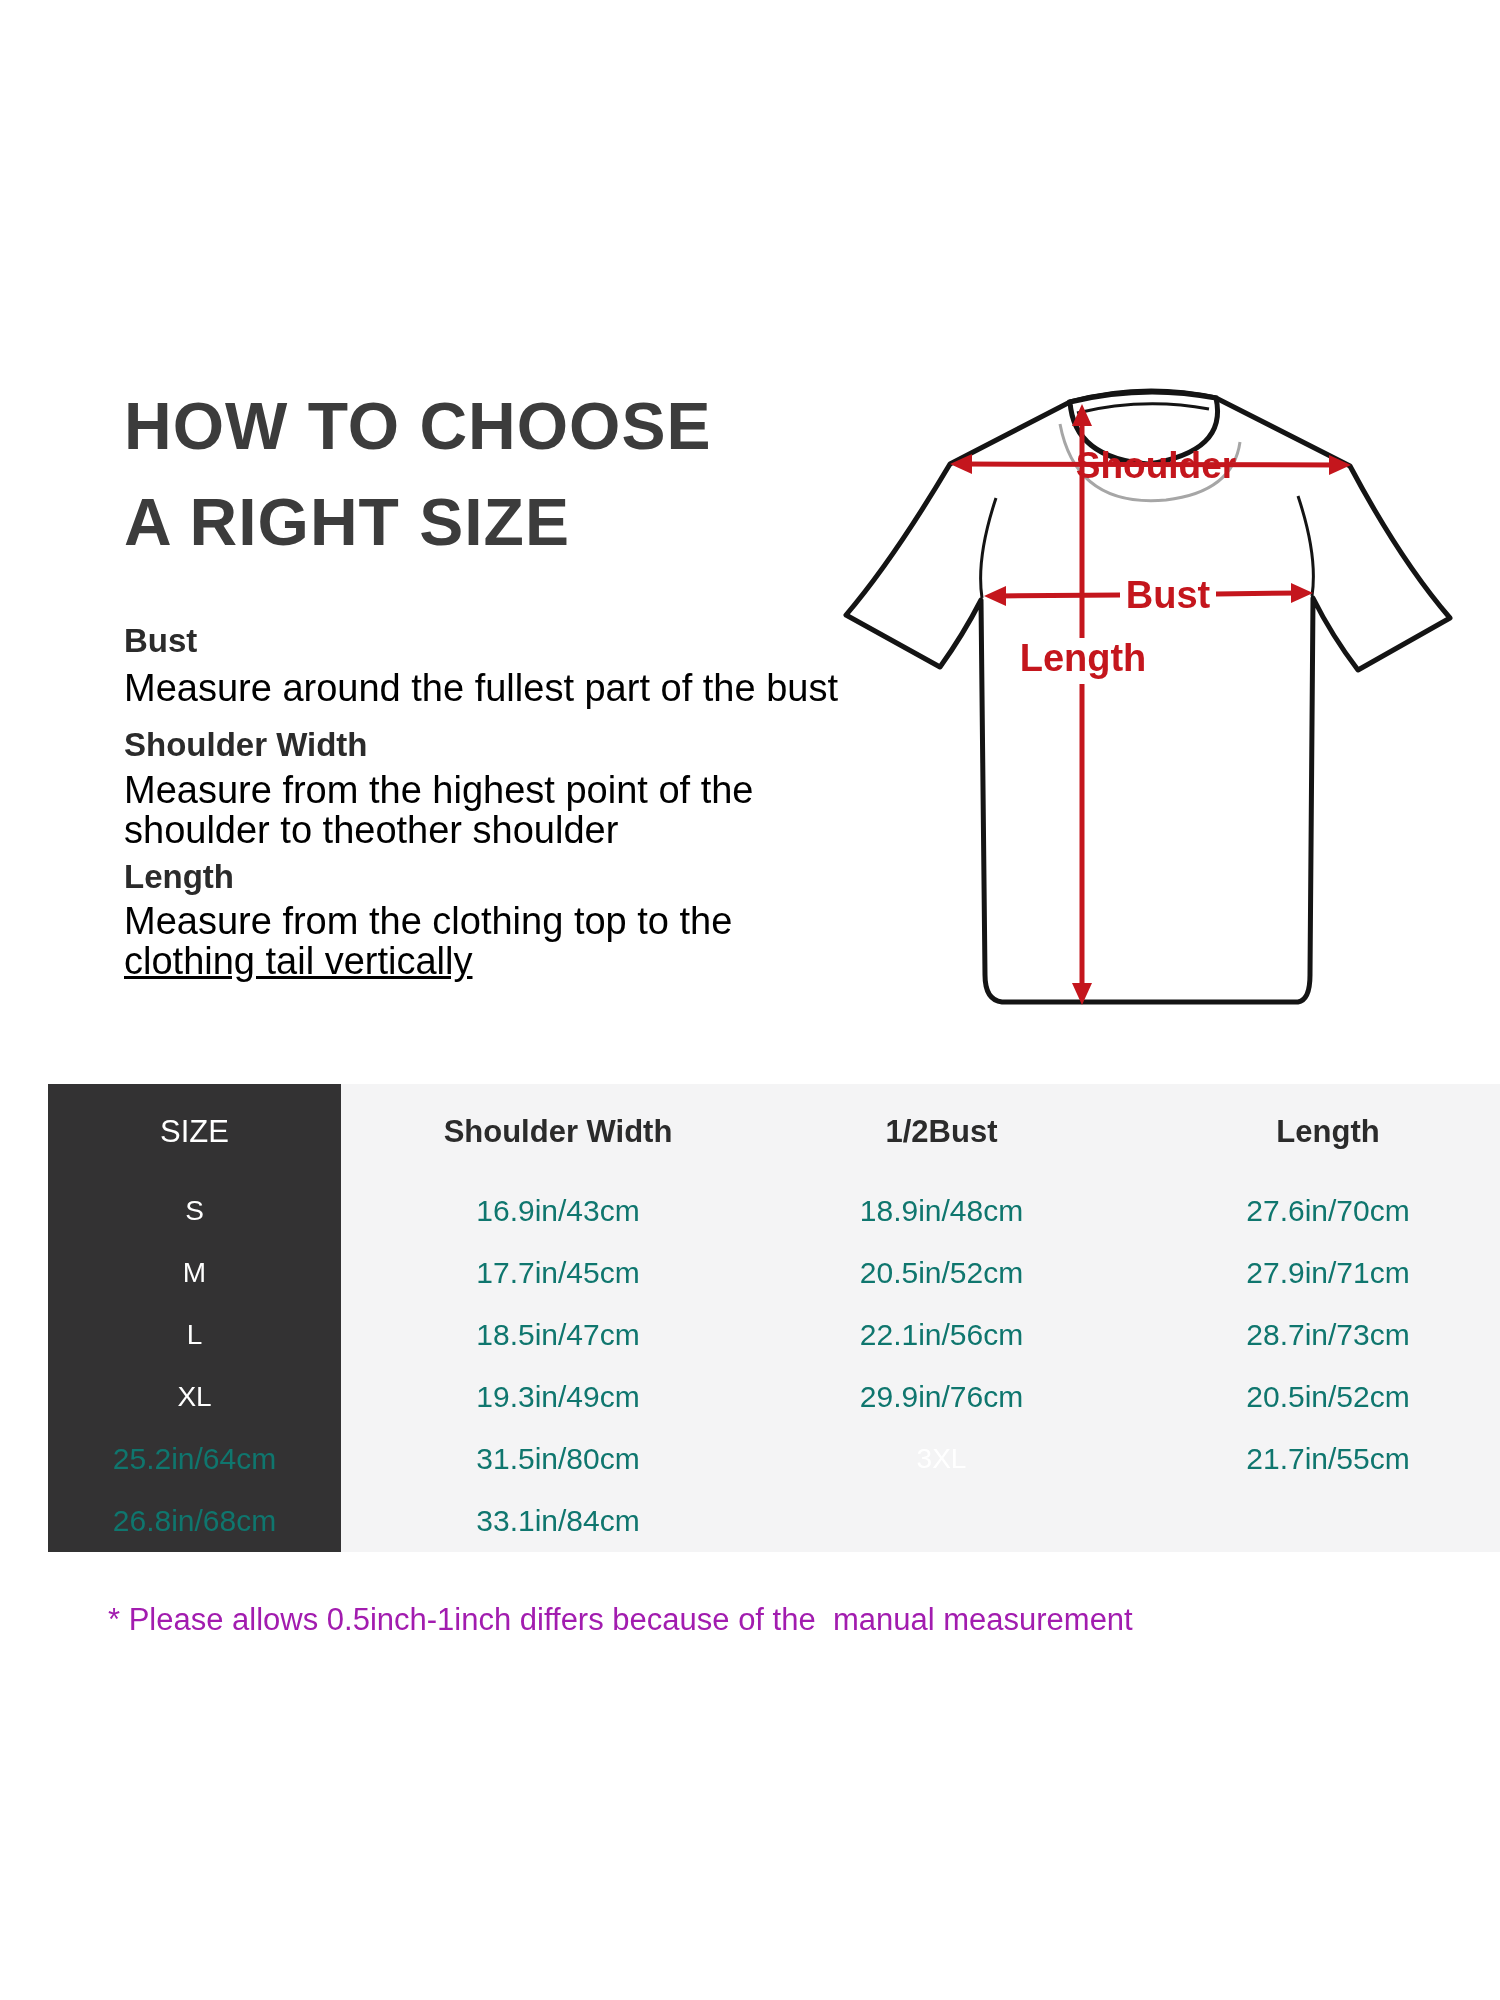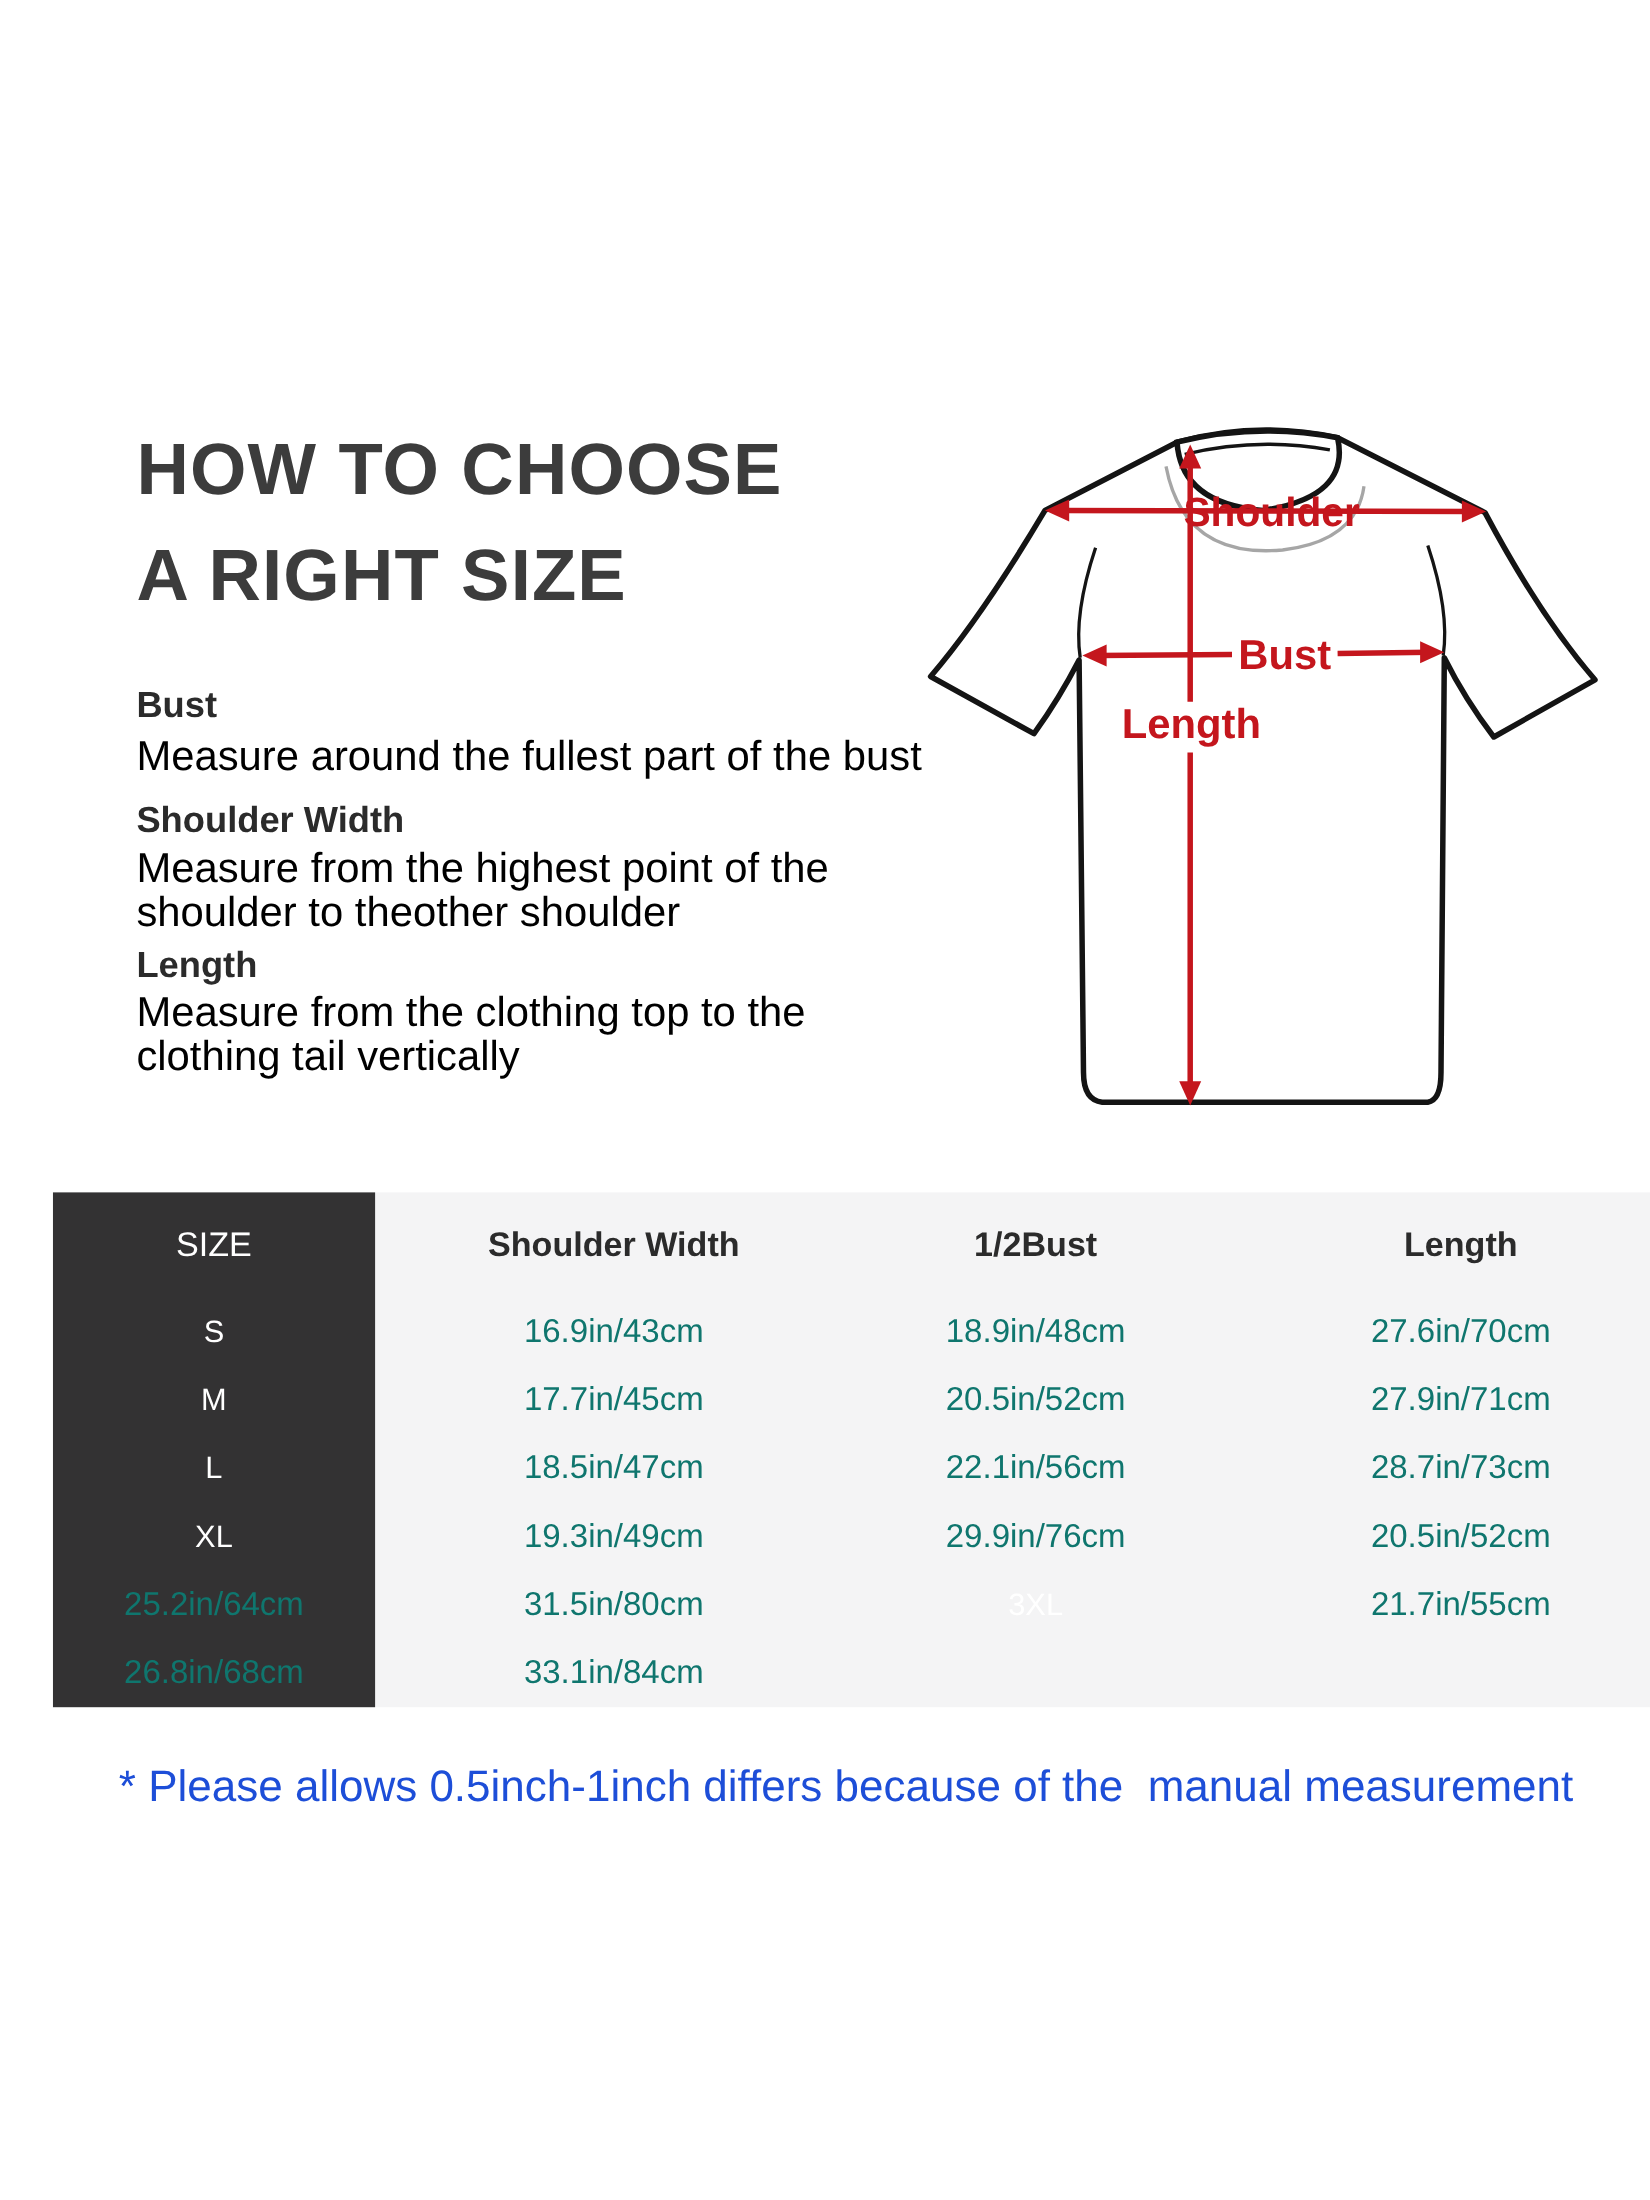--- a/index.html
+++ b/index.html
@@ -27,40 +27,40 @@
   .tgrid{position:relative;display:grid;width:1500px;height:468px;
          grid-template-columns:293px 434px 333px 440px;
          grid-template-rows:96px repeat(6,62px);}
   .tcell{display:flex;align-items:center;justify-content:center;
          font-size:30px;color:#0f766e;white-space:nowrap;}
   .th{font-weight:bold;font-size:31px;color:#2b2b2b;}
   .size-name{color:#ffffff;font-size:28px;font-weight:normal;}
   .th-size{color:#ffffff;font-weight:normal;font-size:31px;}
 
   
-  .footnote{position:absolute;left:60px;top:1602px;font-size:40px;color:#1d4ed8;white-space:pre;}
+  .footnote{position:absolute;left:60px;top:1602px;font-size:31px;color:#a21caf;white-space:pre;}
 </style>
 </head>
 <body>
 
 <div class="page">
 
   <div class="title-line title-1">HOW TO CHOOSE</div>
   <div class="title-line title-2">A RIGHT SIZE</div>
 
   <div class="instr-heading" style="top:622px;">Bust</div>
   <div class="instr-line" style="top:667px;">Measure around the fullest part of the bust</div>
 
   <div class="instr-heading" style="top:726px;">Shoulder Width</div>
   <div class="instr-line" style="top:769px;">Measure from the highest point of the</div>
   <div class="instr-line" style="top:809px;">shoulder to theother shoulder</div>
 
   <div class="instr-heading" style="top:858px;">Length</div>
   <div class="instr-line" style="top:900px;">Measure from the clothing top to the</div>
-  <div class="instr-line" style="top:940px;">clothing tail vertically</div>
+  <div class="instr-line" style="top:940px;text-decoration:underline;">clothing tail vertically</div>
 
   <svg class="shirt-svg" width="690" height="700" viewBox="760 355 690 700">
 
     <path d="M 1022 402
          L 902 464
          Q 845 560 798 615
          L 892 667
          Q 915 635 933 600
          L 937 975
          Q 937 1000 954 1002

